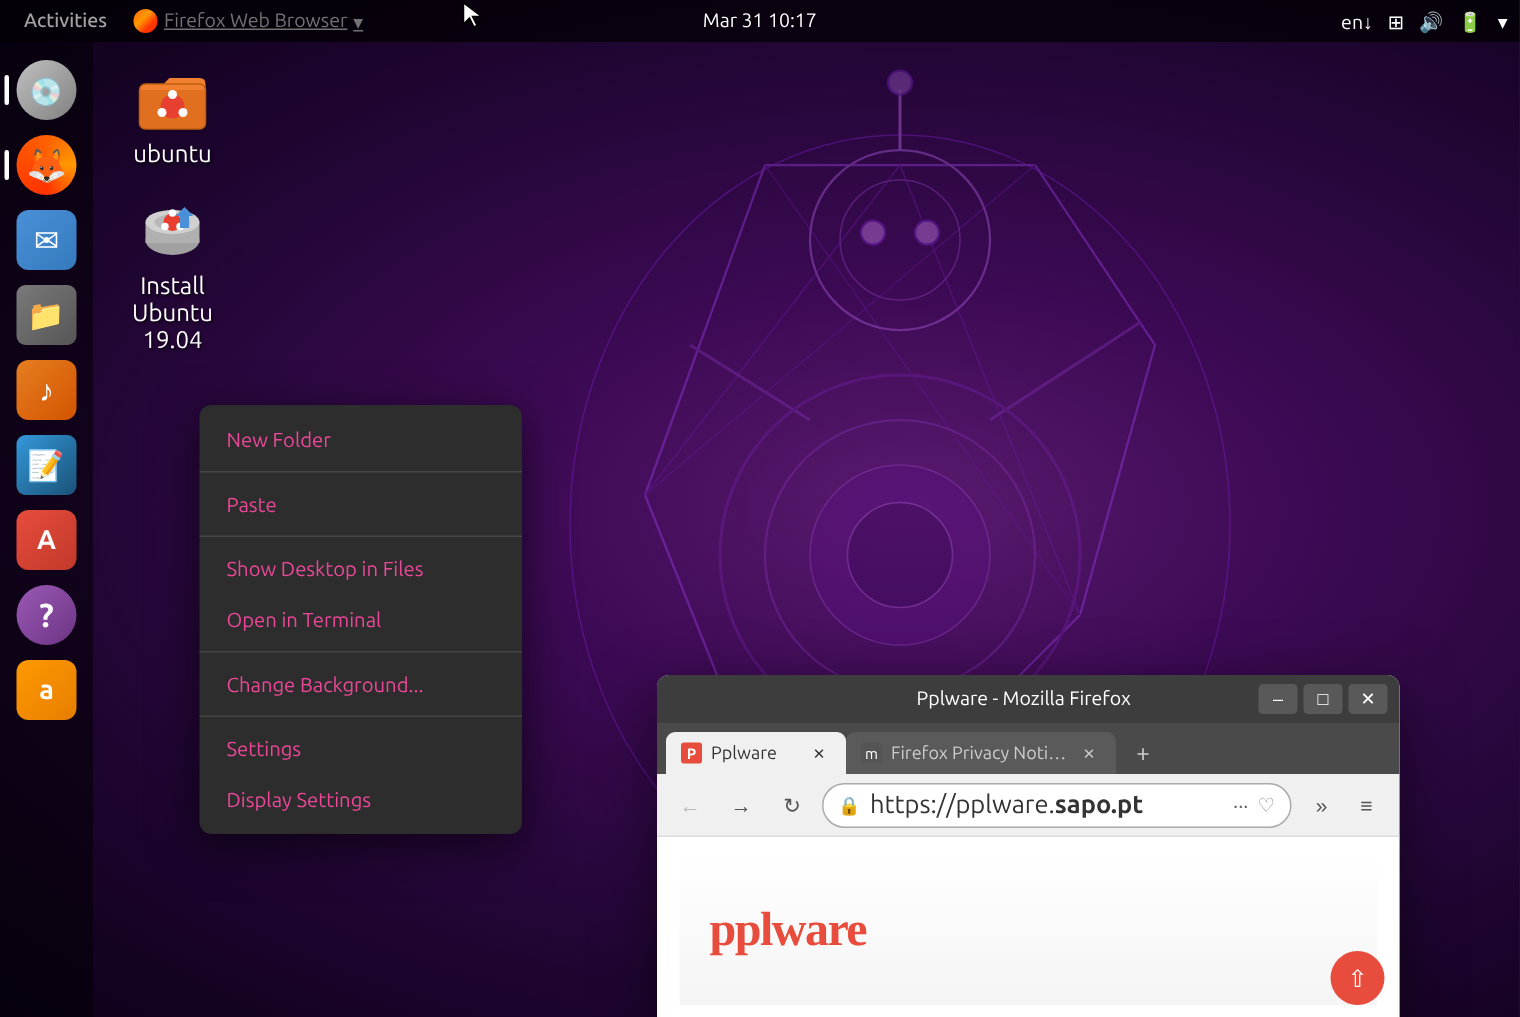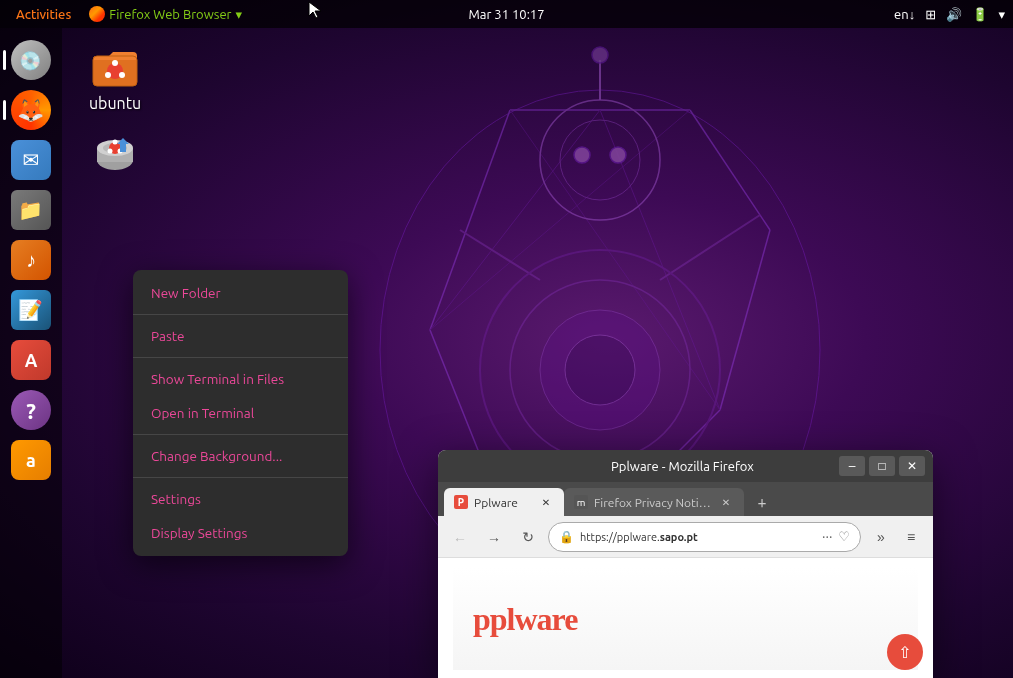--- a/index.html
+++ b/index.html
@@ -44,34 +44,35 @@
       justify-content: space-between;
       z-index: 100;
       padding: 0 8px;
     }
     .topbar-left {
       display: flex;
       align-items: center;
       gap: 4px;
     }
     .topbar-activities {
-      color: #f97316;
+      color: #a3a3a3;
       font-size: 13px;
       font-weight: 500;
       padding: 0 8px;
       cursor: pointer;
     }
     .topbar-app {
       display: flex;
       align-items: center;
       gap: 4px;
-      color: #84cc16;
+      color: #737373;
       font-size: 13px;
       padding: 0 6px;
       cursor: pointer;
+      text-decoration: underline;
     }
     .firefox-icon {
       width: 16px;
       height: 16px;
       border-radius: 50%;
       background: linear-gradient(135deg, #ff6611 0%, #ff9900 40%, #ff3300 70%);
       position: relative;
     }
     .topbar-center {
       position: absolute;
@@ -328,21 +329,21 @@
       align-items: center;
       gap: 6px;
       cursor: text;
     }
     .address-bar-lock {
       color: #4caf50;
       font-size: 12px;
     }
     .address-bar-text {
       flex: 1;
-      font-size: 11px;
+      font-size: 17px;
       color: #333;
     }
     .address-bar-dots {
       color: #666;
       font-size: 14px;
       cursor: pointer;
     }
     .address-bookmark {
       color: #888;
       cursor: pointer;
@@ -592,30 +593,32 @@
       <ellipse cx="24" cy="18" rx="18" ry="8" fill="#d0d0d0"></ellipse>
       <ellipse cx="24" cy="18" rx="12" ry="5" fill="#b8b8b8"></ellipse>
 
       <circle cx="24" cy="18" r="6" fill="#e84030"></circle>
       <circle cx="24" cy="12" r="2.5" fill="white"></circle>
       <circle cx="29" cy="21" r="2.5" fill="white"></circle>
       <circle cx="19" cy="21" r="2.5" fill="white"></circle>
 
       <polygon points="32,8 38,14 35,14 35,22 29,22 29,14 26,14" fill="#4a90d9"></polygon>
     </svg>
+    <span class="icon-label" style="white-space:pre-line;text-align:center;">Install Ubuntu
+19.04</span>
   </div>
 
 </div>
 
 <div class="context-menu">
   <div class="context-menu-item">New Folder</div>
   <div class="context-menu-separator"></div>
   <div class="context-menu-item">Paste</div>
   <div class="context-menu-separator"></div>
-  <div class="context-menu-item">Show Terminal in Files</div>
+  <div class="context-menu-item">Show Desktop in Files</div>
   <div class="context-menu-item">Open in Terminal</div>
   <div class="context-menu-separator"></div>
   <div class="context-menu-item">Change Background...</div>
   <div class="context-menu-separator"></div>
   <div class="context-menu-item">Settings</div>
   <div class="context-menu-item">Display Settings</div>
 </div>
 
 <div class="firefox-window">
 

